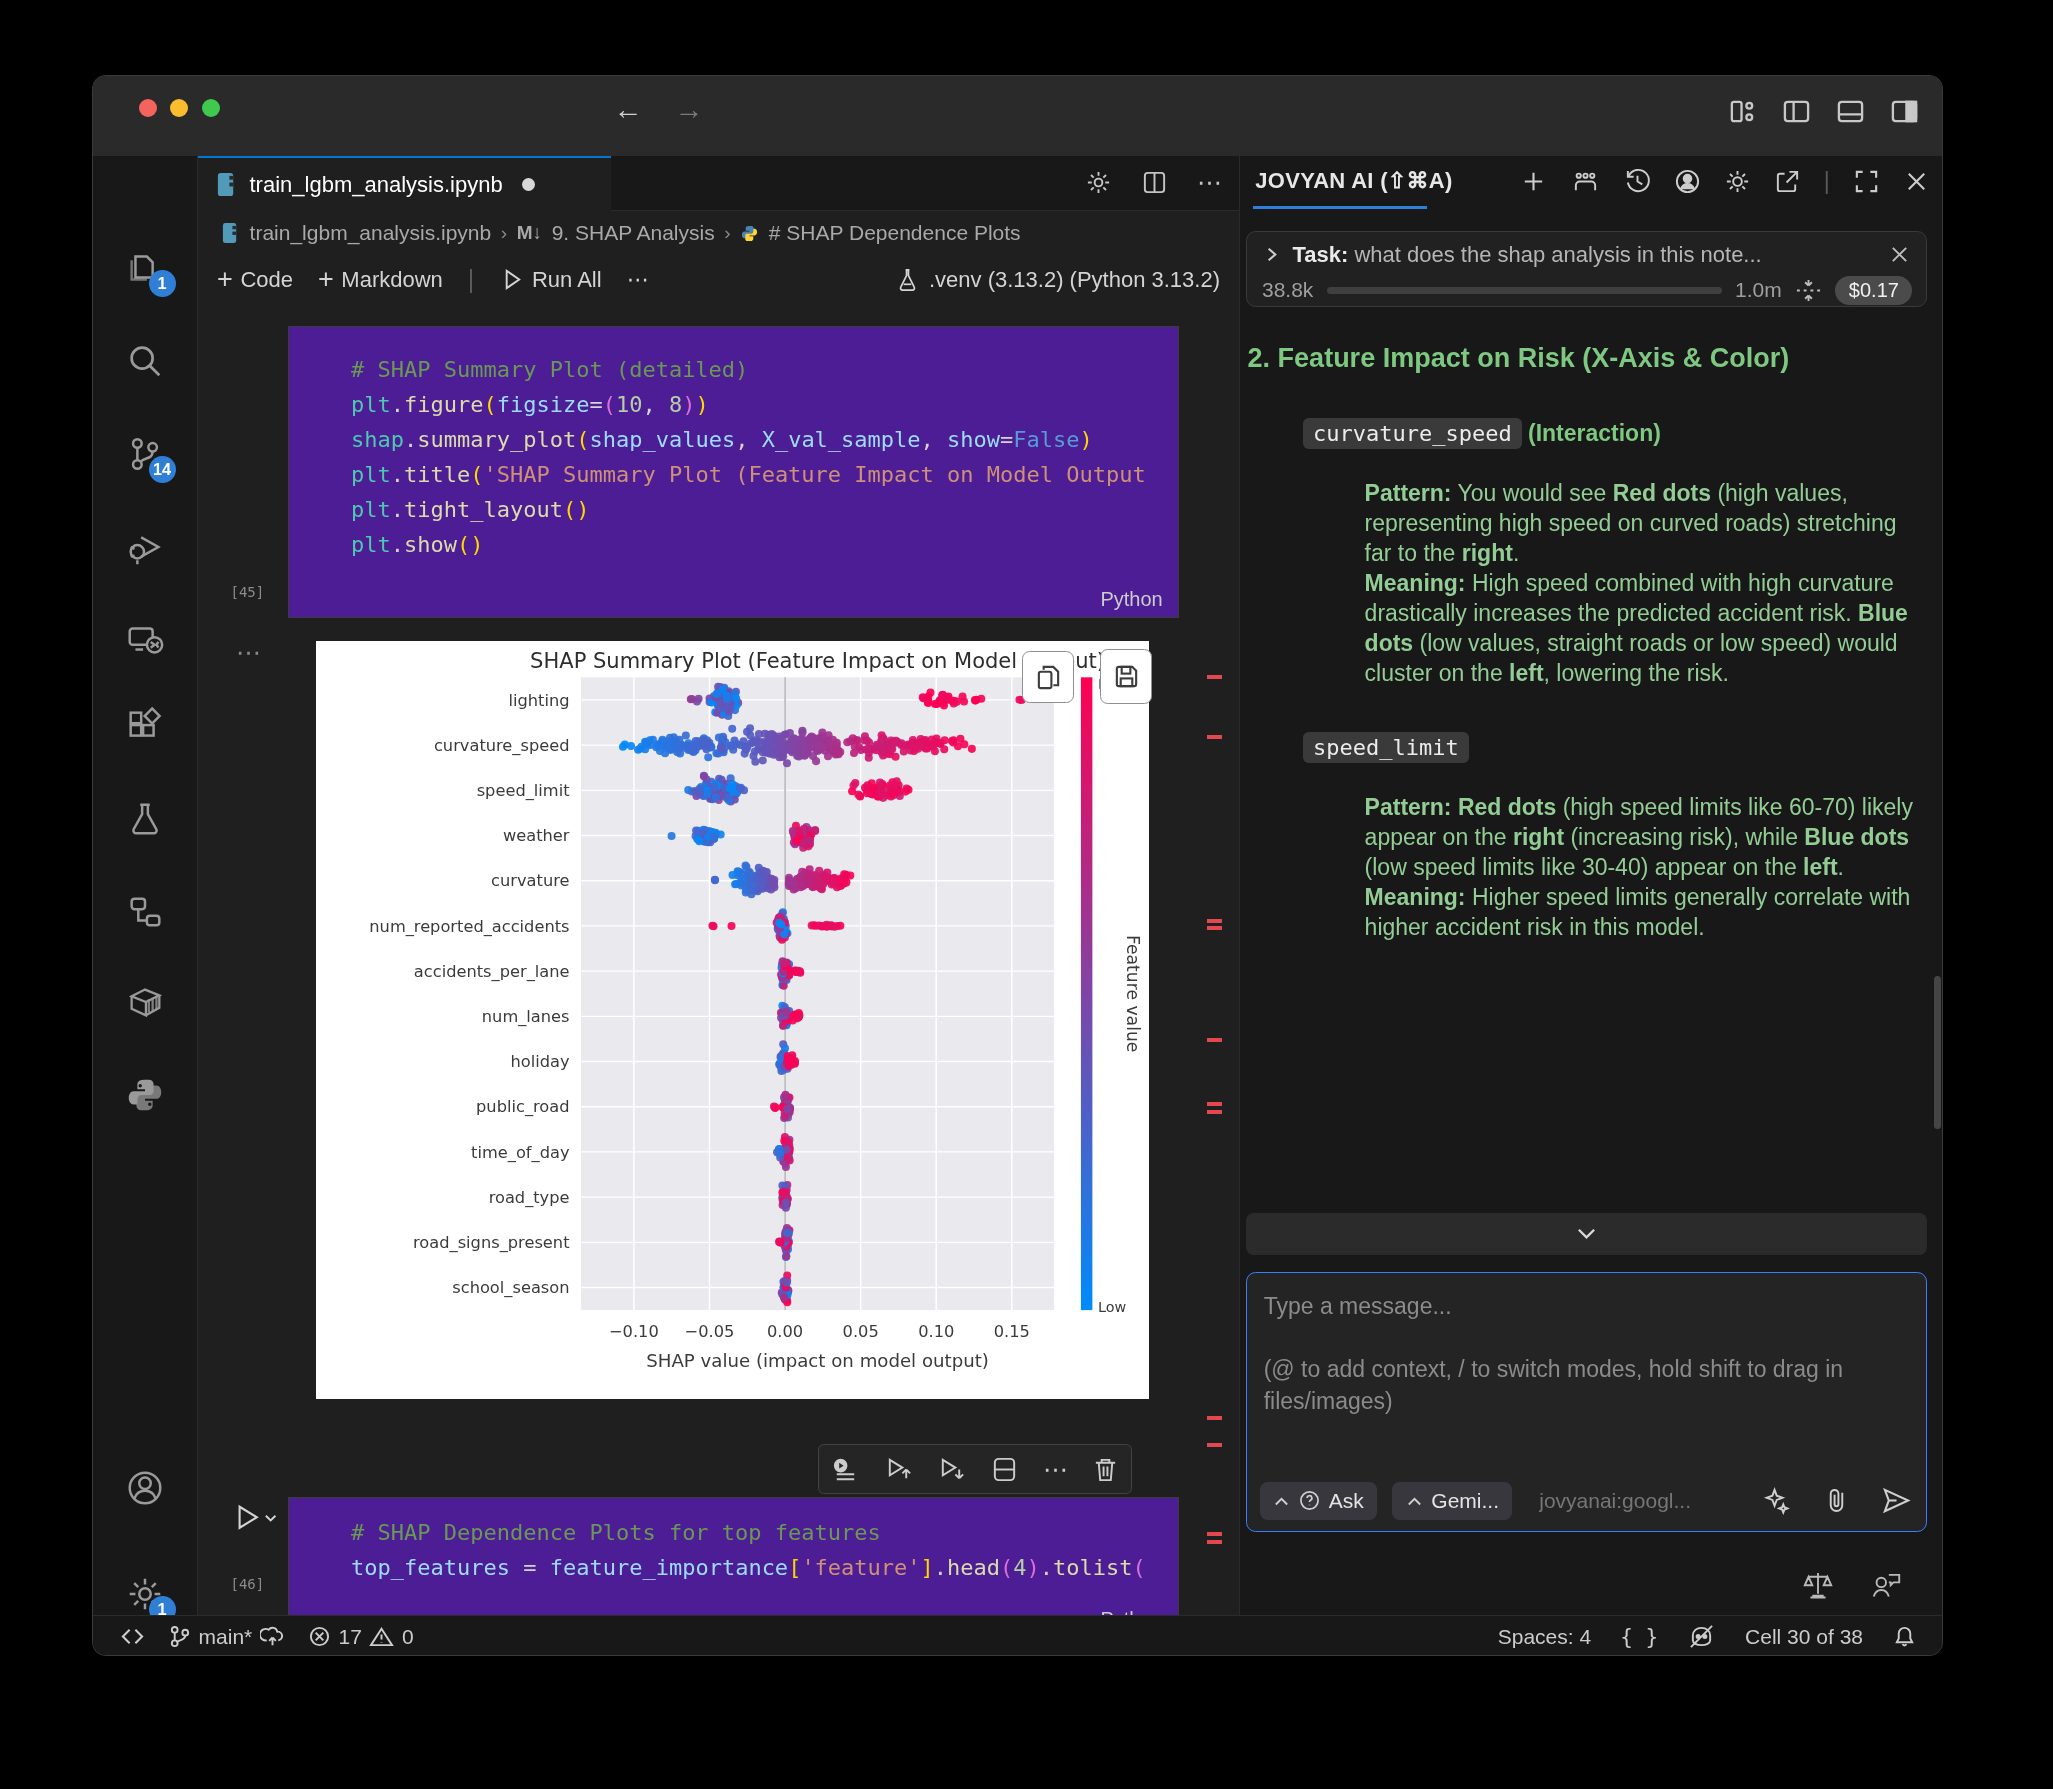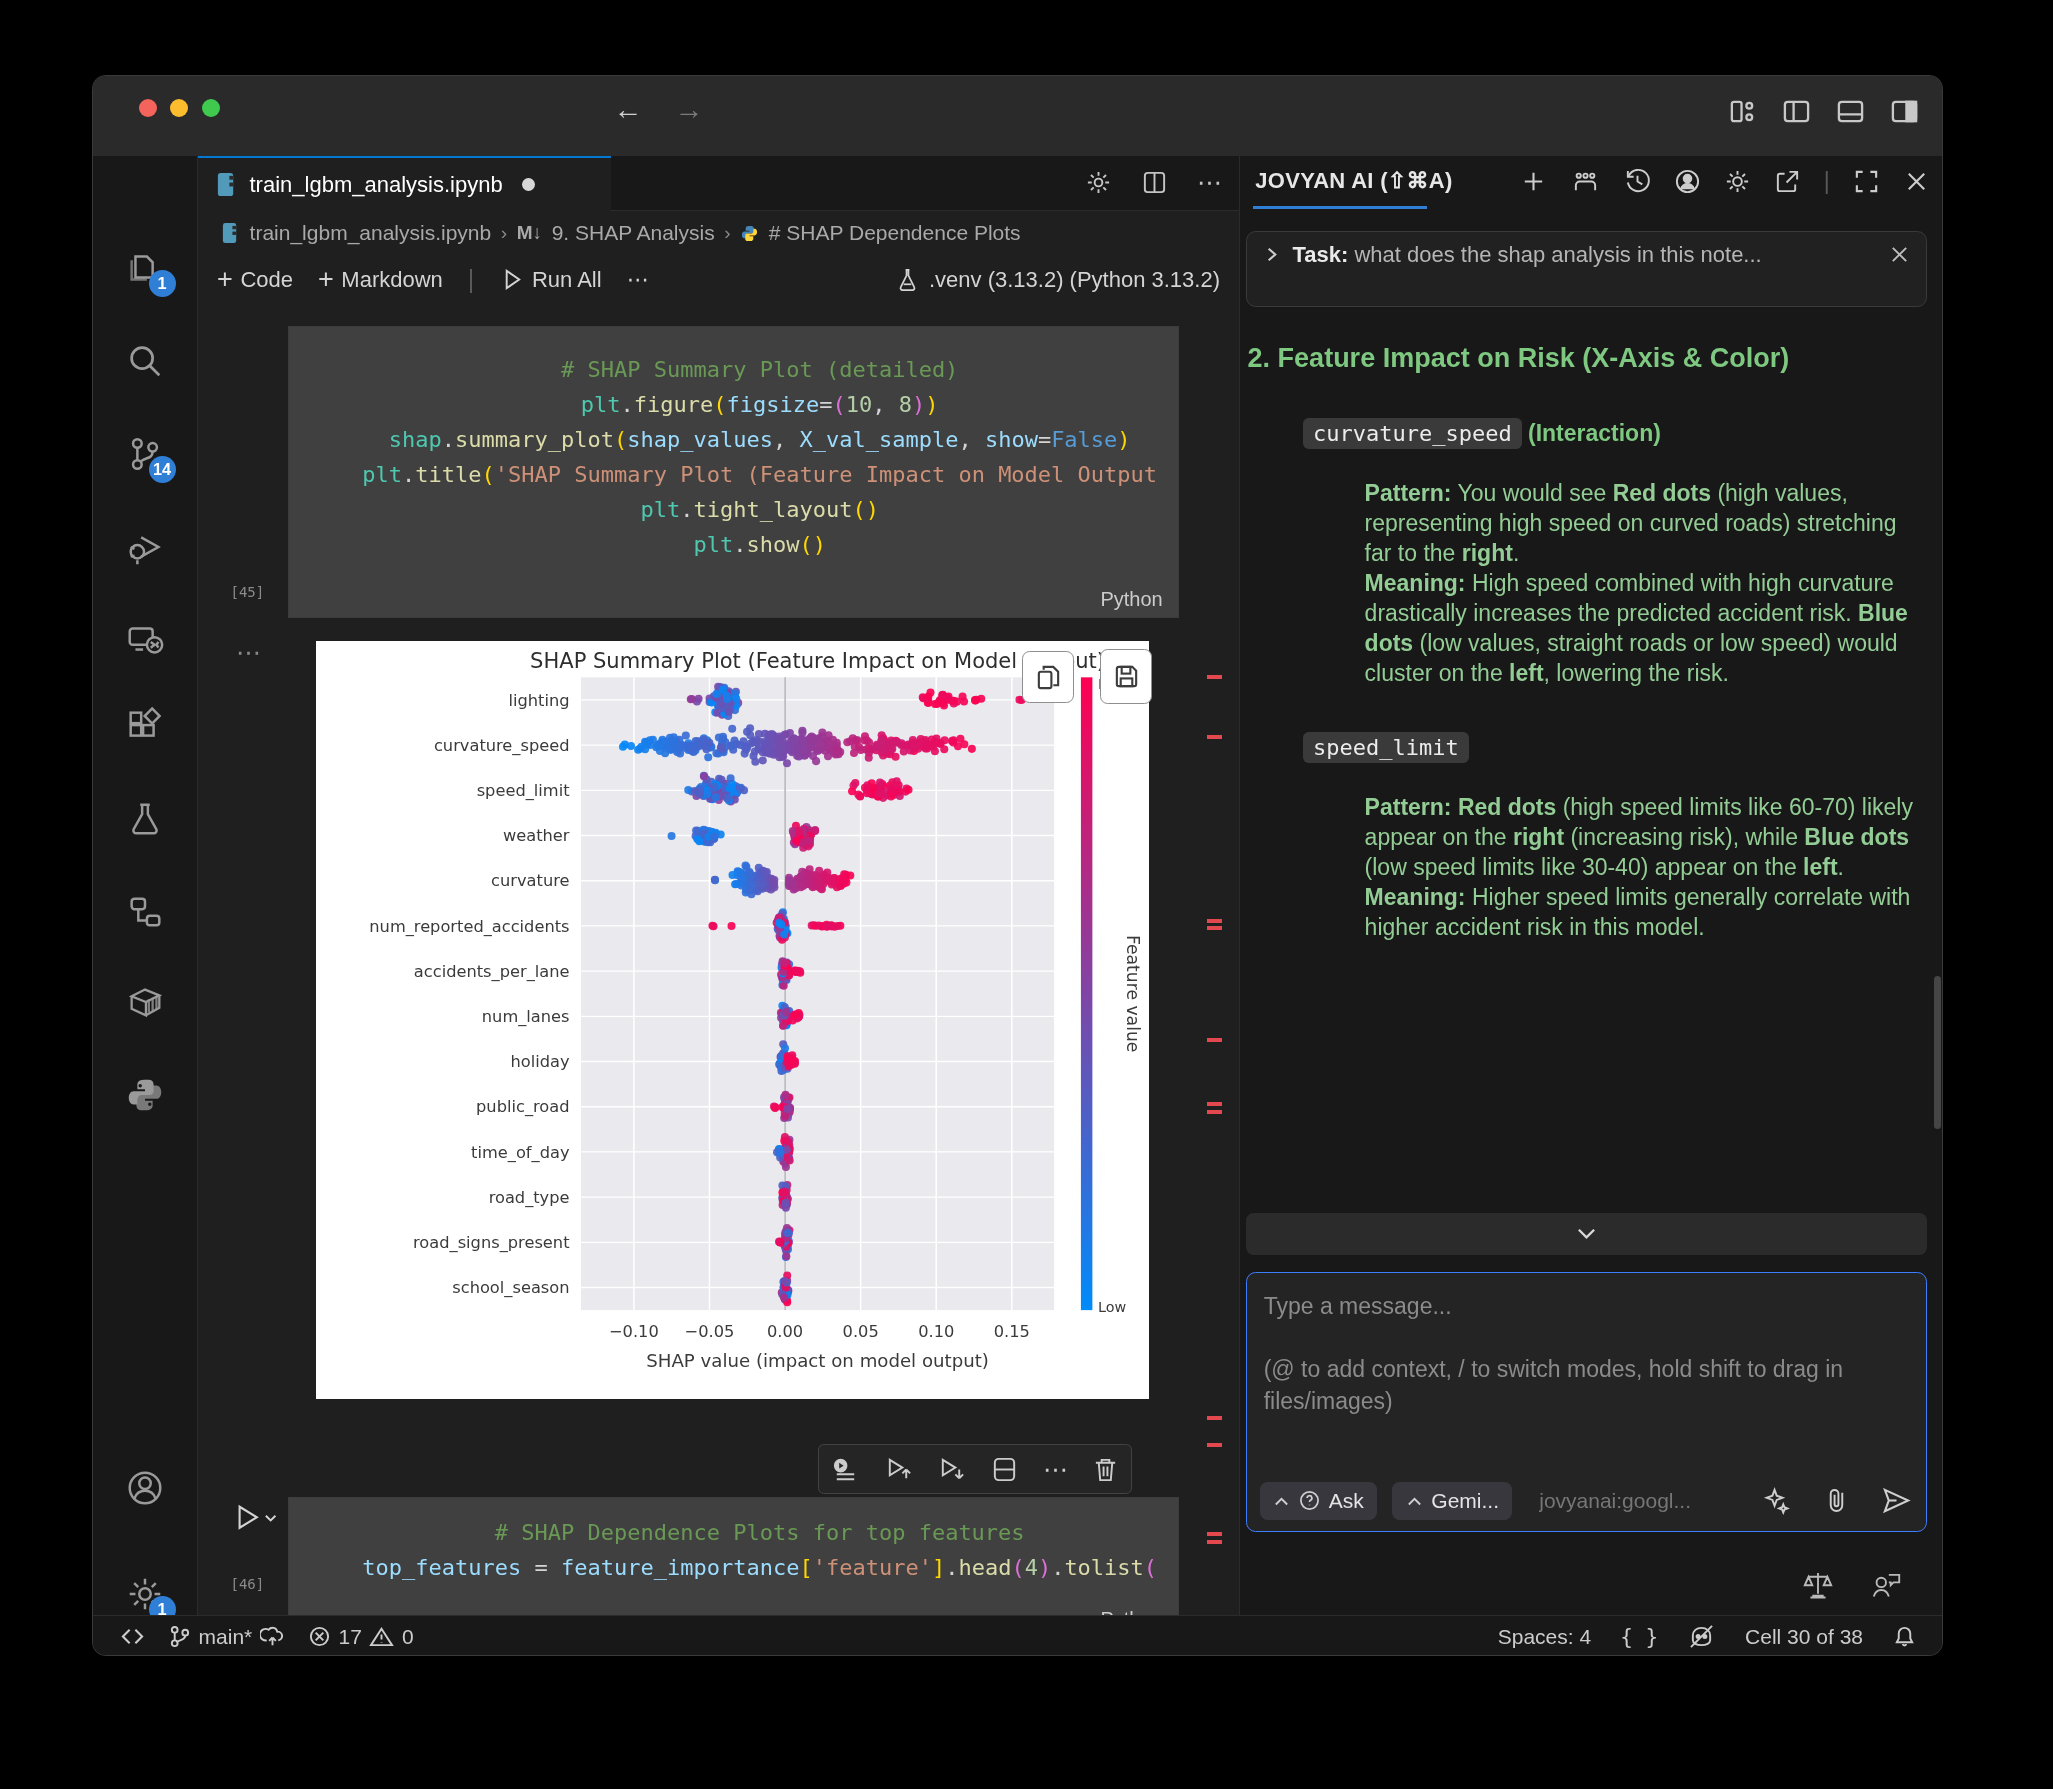--- a/index.html
+++ b/index.html
@@ -30,21 +30,21 @@
   .breadcrumbs{position:absolute;left:105px;top:136px;width:1041px;height:42px;background:#1f1f1f;display:flex;align-items:center;gap:9.6px;padding-left:23px;box-sizing:border-box;color:#a9a9a9;font-size:21px;white-space:nowrap;overflow:hidden;}
   .crumb-sep{color:#8a8a8a;font-size:19px;}
   .md-glyph{color:#a9a9a9;font-size:19px;font-weight:700;}
   
   .nbtoolbar{position:absolute;left:105px;top:178px;width:1041px;height:52px;background:#1f1f1f;border-bottom:1px solid #2b2b2b;display:flex;align-items:center;gap:25px;padding-left:19px;box-sizing:border-box;color:#d4d4d4;font-size:22px;}
   .tb-item{display:flex;align-items:center;gap:7.6px;cursor:default;}
   .tb-sep{color:#5a5a5a;font-size:25px;}
   .kernel{margin-left:auto;margin-right:19px;display:flex;gap:9.6px;}
   
   .notebook{position:absolute;left:105px;top:229px;width:1041px;height:1310px;background:#1f1f1f;overflow:hidden;}
-  .cell{position:absolute;background:#404040;border:1px solid #3c3c3c;box-sizing:border-box;text-align:center;}
+  .cell{position:absolute;background:#4c1d95;border:1px solid #3c3c3c;box-sizing:border-box;}
   .code-area{position:absolute;inset:0;padding:25px 9.6px 9.6px 62px;overflow:hidden;font-family:"DejaVu Sans Mono",monospace;font-size:22px;line-height:35px;white-space:pre;}
   .code-line{height:35px;}
   .tok-comment{color:#6A9955}.tok-mod{color:#4EC9B0}.tok-fn{color:#DCDCAA}.tok-var{color:#9CDCFE}
   .tok-num{color:#B5CEA8}.tok-kw{color:#569CD6}.tok-str{color:#CE9178}.tok-plain{color:#D4D4D4}
   .tok-p1{color:#FFD700}.tok-p2{color:#DA70D6}
   .exec-count{position:absolute;color:#8a8a8a;font-family:"DejaVu Sans Mono",monospace;font-size:14px;}
   .lang-label{position:absolute;color:#cccccc;font-size:20px;}
   .gutter-dots{position:absolute;color:#8a8a8a;font-size:25px;letter-spacing:1.9px;}
   .plot-output{position:absolute;left:118px;top:336px;width:833px;height:758px;background:#fff;}
   .float-btn{position:absolute;width:52px;height:52px;background:#ffffff;border:1.9px solid #8f8f8f;border-radius:7.6px;display:flex;align-items:center;justify-content:center;box-sizing:border-box;}
@@ -1917,20 +1917,33 @@
                 <path d="M7 4 l7 6 -7 6"></path>
               </svg>
             </span>
         <span><span class="task-label">Task:</span> <span>what does the shap analysis in this note...</span></span>
         <span style="margin-left:auto">
               <svg width="21" height="21" viewBox="0 0 22 22" fill="none" stroke="#bdbdbd" stroke-width="2">
                 <path d="M4 4 L18 18 M18 4 L4 18"></path>
               </svg>
             </span>
       </div>
+      <div class="task-row2">
+        <span>38.8k</span>
+        <span class="prog-track"><span class="prog-fill" style="width: 23%;"></span></span>
+        <span>1.0m</span>
+        <span>
+              <svg width="27" height="27" viewBox="0 0 28 28" fill="none" stroke="#bdbdbd" stroke-width="2">
+                <path d="M14 3 v6 M14 9 l-3.5-3.5 M14 9 l3.5-3.5"></path>
+                <path d="M2 14 h4 M9 14 h4 M16 14 h4 M23 14 h4" stroke-dasharray="3 3"></path>
+                <path d="M14 25 v-6 M14 19 l-3.5 3.5 M14 19 l3.5 3.5"></path>
+              </svg>
+            </span>
+        <span class="cost-pill">$0.17</span>
+      </div>
     </div>
 
     <div class="ai-content">
       <div class="ai-h">2. Feature Impact on Risk (X-Axis &amp; Color)</div>
       <div class="chip-row">
         <span class="chip">curvature_speed</span>
         <span>(Interaction)</span>
       </div>
       <div class="ai-body"><span class="rich-b">Pattern:</span><span> You would see </span><span class="rich-b">Red dots</span><span> (high values, representing high speed on curved roads) stretching far to the </span><span class="rich-b">right</span><span>.
 </span><span class="rich-b">Meaning:</span><span> High speed combined with high curvature drastically increases the predicted accident risk. </span><span class="rich-b">Blue dots</span><span> (low values, straight roads or low speed) would cluster on the </span><span class="rich-b">left</span><span>, lowering the risk.</span></div>

